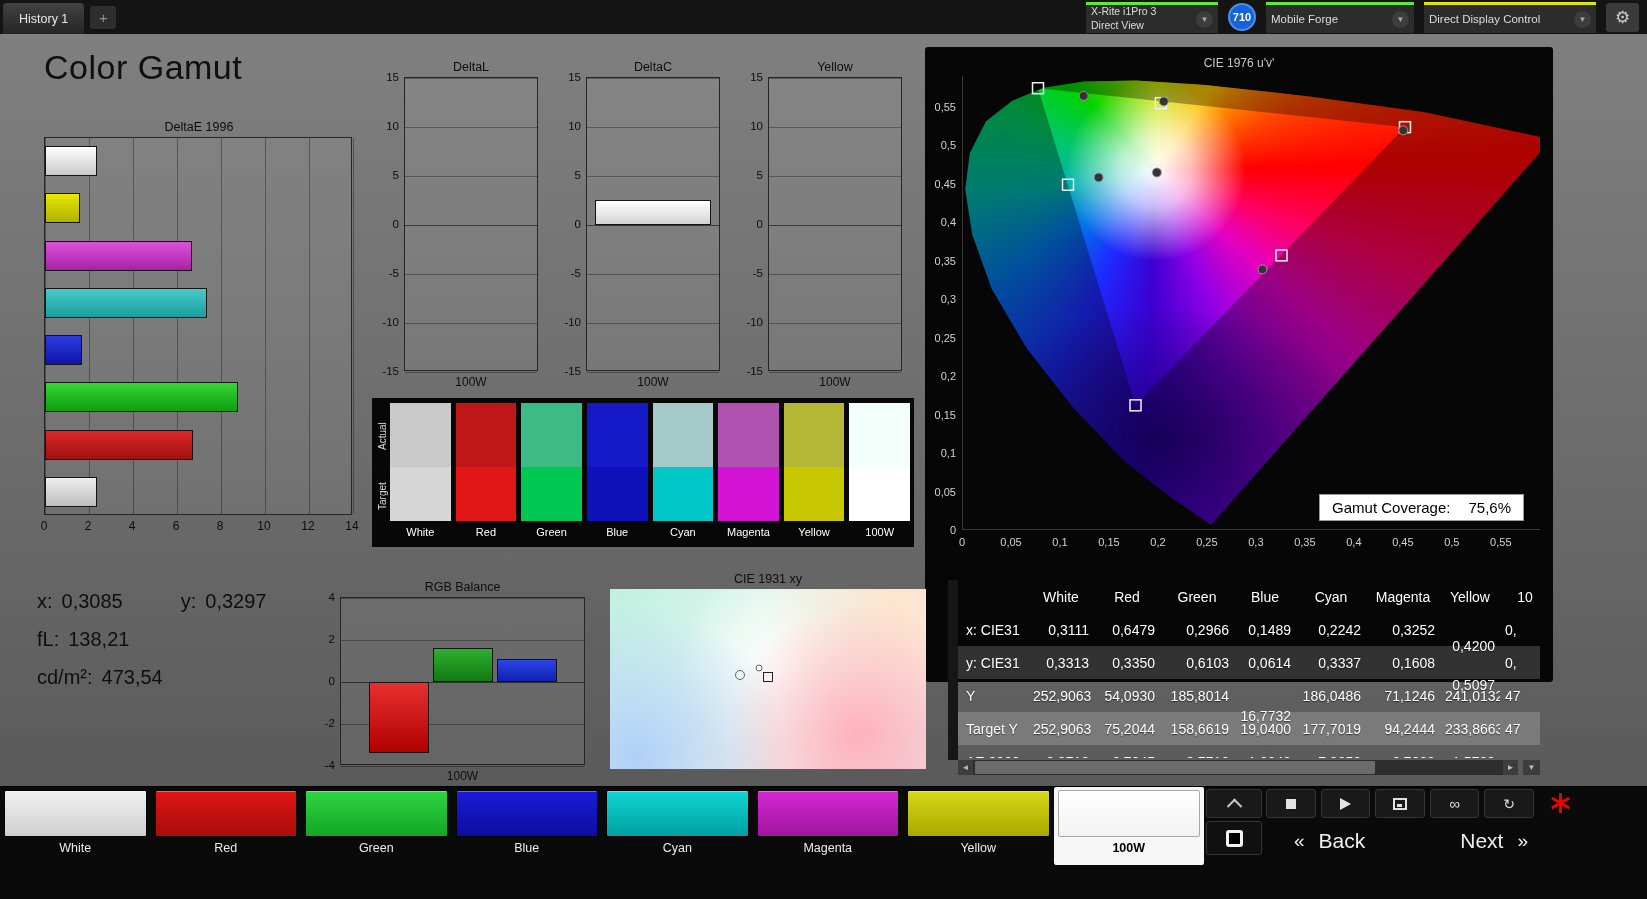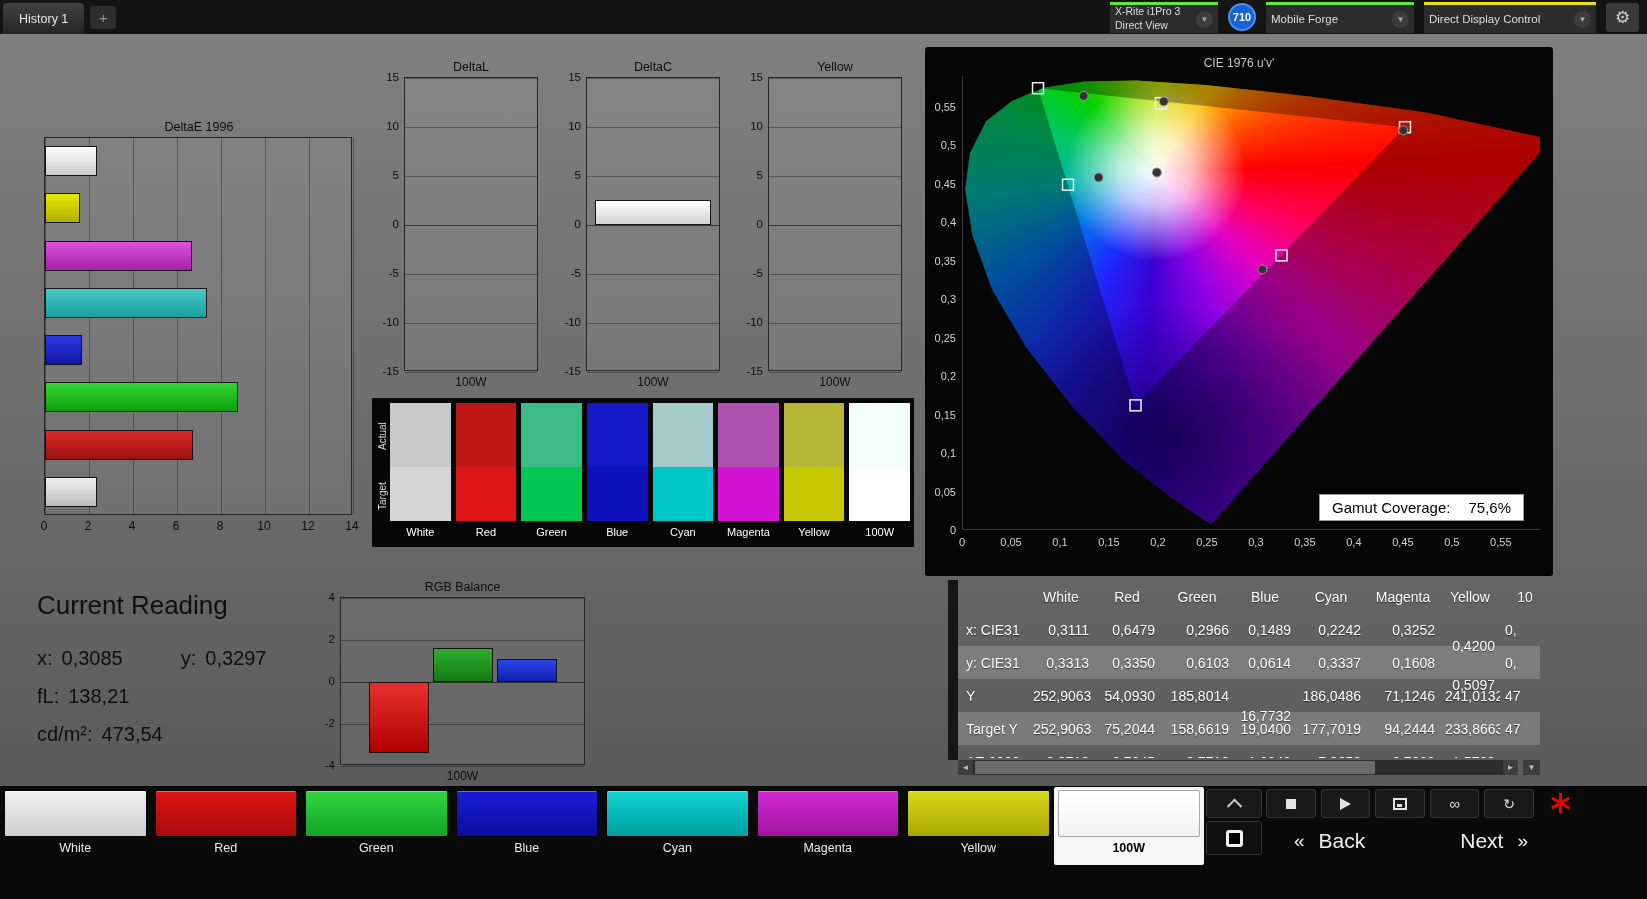--- a/index.html
+++ b/index.html
@@ -10,21 +10,21 @@
   
   .topbar { height:34px; background:#141414; display:flex; align-items:center; }
   .tab { margin:3px 0 0 3px; height:31px; padding:0 16px;
     background:linear-gradient(#414141,#262626); color:#e8e8e8; font-size:12.5px;
     display:flex; align-items:center; border-radius:4px 4px 0 0; }
   .addtab { width:26px; height:23px; margin-left:6px; background:#2e2e2e; border-radius:3px;
     color:#8f8f8f; display:flex; align-items:center; justify-content:center; font-size:15px; }
   .topbar-right { margin-left:auto; display:flex; align-items:center; gap:10px; padding-right:8px; }
   .dropdown { height:31px; margin-top:1px; background:#2c2c2c; display:flex; align-items:center;
     padding:0 5px; color:#ddd; }
-  .dropdown.meter { width:108px; border-top:3px solid #62e83a; }
+  .dropdown.meter { width:132px; border-top:3px solid #62e83a; }
   .dropdown.workflow { width:148px; border-top:3px solid #62e83a; }
   .dropdown.ddc { width:172px; border-top:3px solid #e3e313; }
   .dd-text { font-size:10.5px; line-height:1.3; flex:1; }
   .dd-text.single { font-size:11.5px; }
   .dd-arrow { width:17px; height:17px; border-radius:50%; background:#3d3d3d; color:#a8a8a8;
     font-size:8px; display:flex; align-items:center; justify-content:center; flex:none; }
   .badge { width:28px; height:28px; border-radius:50%; background:#1563d6; border:2px solid #4a8fe8;
     color:#fff; font-size:11px; font-weight:bold; display:flex; align-items:center; justify-content:center; }
   .gearbtn { width:33px; height:29px; background:#3a3a3a; border-radius:3px; color:#c9c9c9;
     font-size:17px; display:flex; align-items:center; justify-content:center; }
@@ -60,21 +60,21 @@
   .sw-axis { width:16px; display:flex; flex-direction:column; align-items:center; }
   .rot { writing-mode:vertical-rl; transform:rotate(180deg); color:#ddd; font-size:10px;
     height:66px; display:flex; align-items:center; justify-content:center; }
   .rot.t { height:54px; }
   #swatch-cols { flex:1; display:flex; gap:5px; }
   .sw-col { flex:1; display:flex; flex-direction:column; }
   .sw-a { height:64px; } .sw-t { height:54px; }
   .sw-label { color:#fff; font-size:11px; text-align:center; padding-top:5px; }
 
   
-  #cie-panel { position:absolute; left:925px; top:13px; width:628px; height:529px;
+  #cie-panel { position:absolute; left:925px; top:13px; width:628px; height:635px;
     background:#060606; border-radius:3px; }
   .cie-title { position:absolute; top:9px; left:0; width:100%; text-align:center; color:#c8c8c8; font-size:12px; }
   .cie-plot { position:absolute; left:37px; top:29px; width:578px; height:454px; border-left:1px solid #3a3a3a; border-bottom:1px solid #3a3a3a; }
   .horseshoe-wrap { position:absolute; inset:0;
     clip-path:polygon(43% 99%, 102% 14%, 80% 8%, 60% 4.5%, 42% 2%, 30% 1%, 21% 1.2%, 14% 2.6%,
       8.5% 5.5%, 4% 10%, 1.2% 17%, 0.4% 25%, 1.6% 35%, 5% 47%, 11% 60%, 19% 73%, 28% 85%, 36% 93%); }
   .horseshoe-bg { position:absolute; inset:0; background:
     radial-gradient(circle 120px at 33.4% 21%, rgba(255,255,255,0.98) 0%, rgba(255,255,255,0.72) 30%, rgba(255,255,255,0) 75%),
     radial-gradient(ellipse 50% 42% at 35% 80%, rgba(12,0,84,0.62) 0%, rgba(12,0,84,0) 70%),
     conic-gradient(from 0deg at 33.4% 21%, #c8e400 0deg, #ffc000 35deg, #ff4800 65deg, #ff0000 88deg,
@@ -199,20 +199,21 @@
       <div class="dd-text single">Direct Display Control</div>
       <div class="dd-arrow">▼</div>
     </div>
     <div class="gearbtn">
         <span>⚙</span>
       </div>
   </div>
 </div>
 
 <div class="main">
+  <div id="page-title">Color Gamut</div>
 
   <div id="deltae">
     <div class="chart-title">DeltaE 1996</div>
     <div class="plot" id="deltae-plot">
         <div class="vgrid" style="left: 0px;"></div>
         <div class="vgrid" style="left: 44px;"></div>
         <div class="vgrid" style="left: 88px;"></div>
         <div class="vgrid" style="left: 132px;"></div>
         <div class="vgrid" style="left: 176px;"></div>
         <div class="vgrid" style="left: 220px;"></div>
@@ -415,21 +416,20 @@
         <span style="left: 330.898px;">0,3</span>
         <span style="left: 379.881px;">0,35</span>
         <span style="left: 428.864px;">0,4</span>
         <span style="left: 477.847px;">0,45</span>
         <span style="left: 526.831px;">0,5</span>
         <span style="left: 575.814px;">0,55</span>
       </div>
   </div>
 
   <div id="current-reading">
-    <div class="cr-title">Current Reading</div>
     <div class="cr-row">
       <span class="cr-pair">
         <span>x:</span>
         <span>0,3085</span>
       </span>
       <span class="cr-pair">
         <span>y:</span>
         <span>0,3297</span>
       </span>
     </div>
@@ -464,20 +464,28 @@
           <div class="hgrid" style="top: 126px;"></div>
           <div class="hgrid" style="top: 168px;"></div>
           <div class="vbar" style="left: 28px; width: 60px; top: 84px; height: 71.4px; background: linear-gradient(rgb(232, 48, 48), rgb(176, 0, 0));"></div>
           <div class="vbar" style="left: 92px; width: 60px; top: 50.4px; height: 33.6px; background: linear-gradient(rgb(47, 174, 47), rgb(18, 122, 18));"></div>
           <div class="vbar" style="left: 156px; width: 60px; top: 60.9px; height: 23.1px; background: linear-gradient(rgb(45, 70, 232), rgb(16, 32, 176));"></div>
         </div>
       </div>
     <div class="xlabel">100W</div>
   </div>
 
+  <div id="cie1931">
+    <div class="chart-title">CIE 1931 xy</div>
+    <div id="cie1931-square">
+        <div class="c31-circle" style="left: 41%; top: 48%;"></div>
+        <div class="c31-circle small" style="left: 47%; top: 44%;"></div>
+        <div class="c31-square" style="left: 50%; top: 49%;"></div>
+      </div>
+  </div>
 
   <div id="table">
     <div id="table-gutter"></div>
     <div id="table-inner">
       <div id="table-head">
           <div class="trow">
             <div class="tcell hdr lbl" style="width: 70px;"></div>
             <div class="tcell hdr" style="width: 66px;">White</div>
             <div class="tcell hdr" style="width: 66px;">Red</div>
             <div class="tcell hdr" style="width: 74px;">Green</div>

